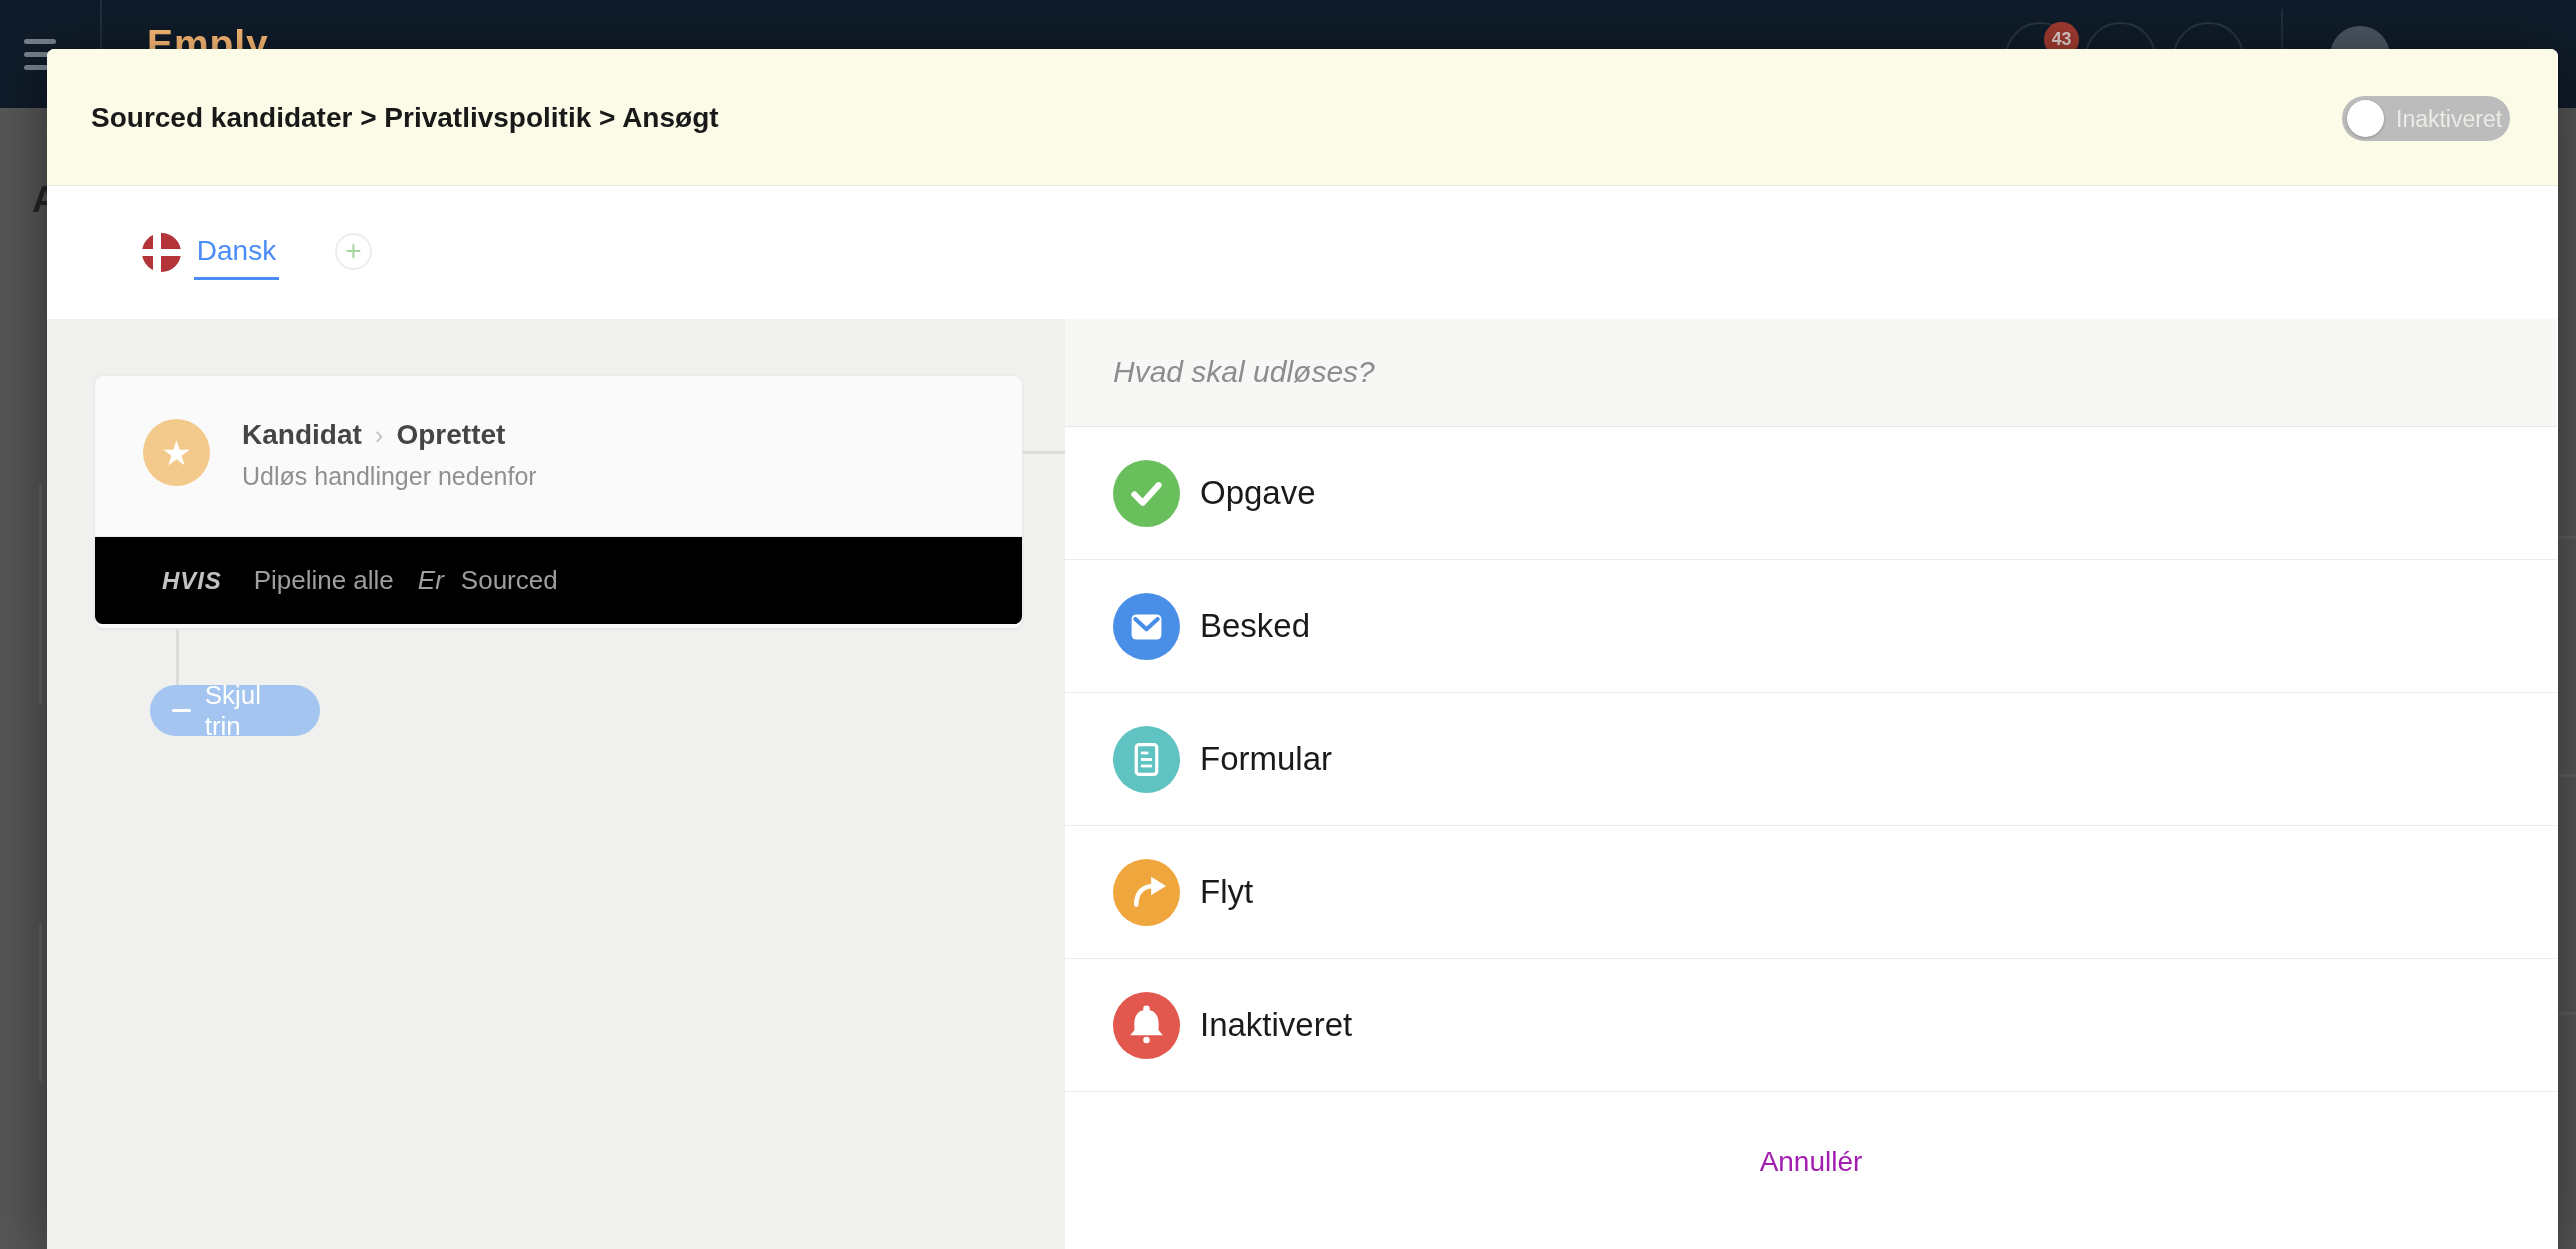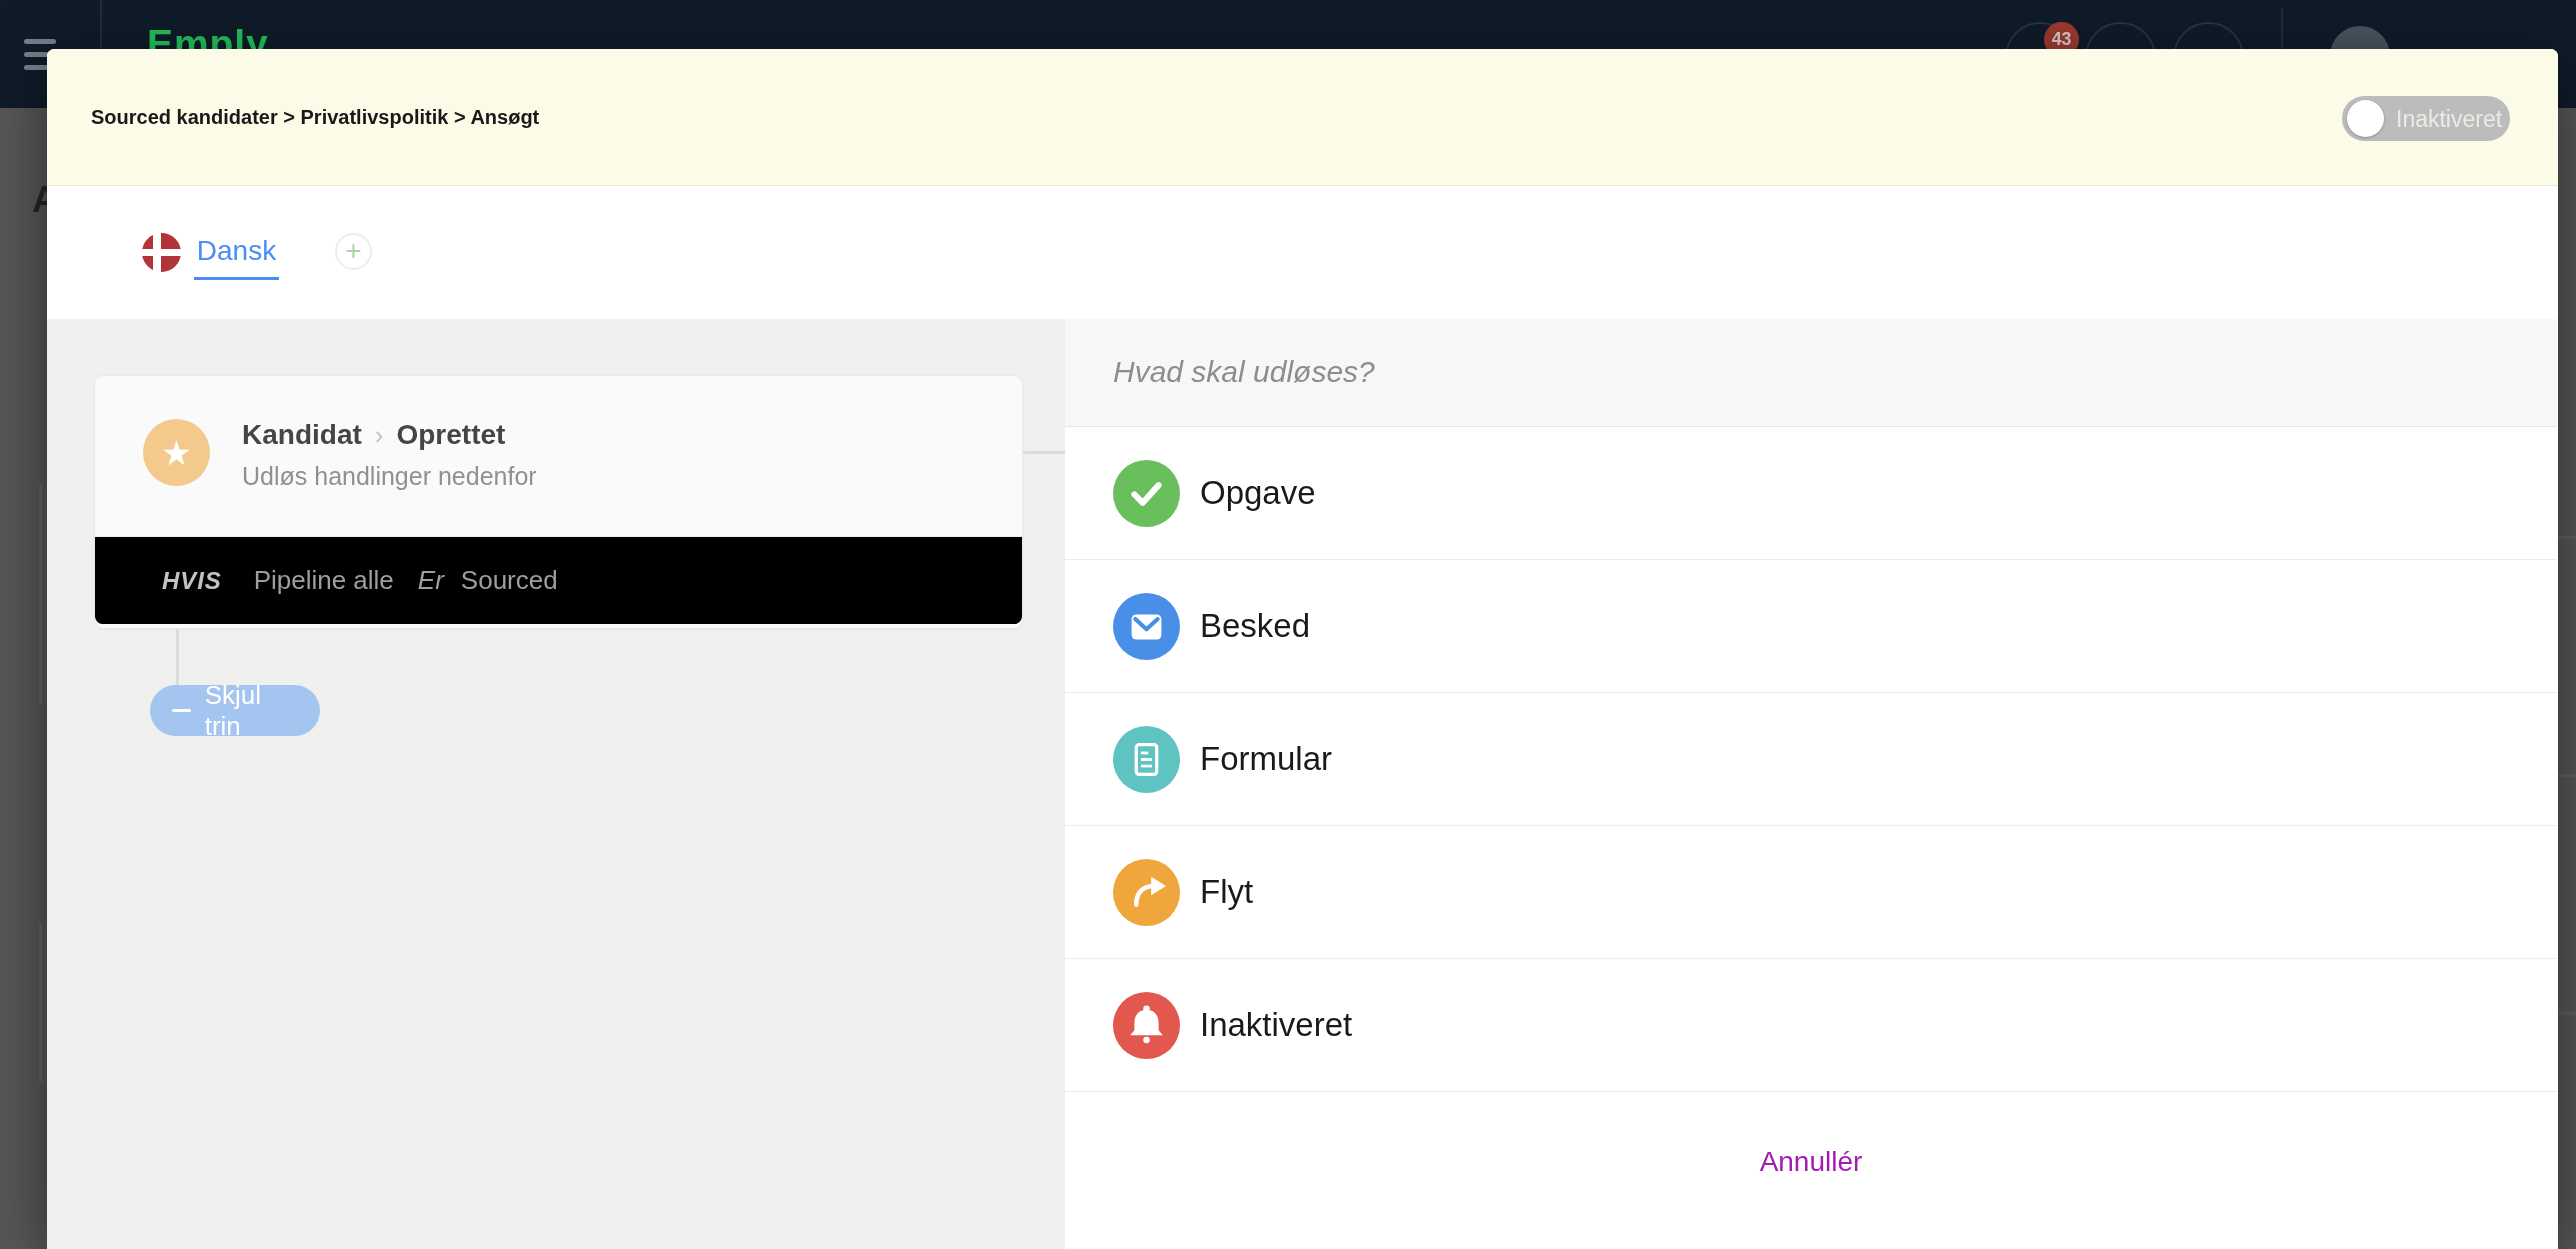--- a/index.html
+++ b/index.html
@@ -3,37 +3,37 @@
 <meta charset="utf-8">
 <style>
   html,body{margin:0;padding:0;background:#3c3c3c;}
   #screen{position:relative;width:2576px;height:1250px;overflow:hidden;
     font-family:"Liberation Sans", sans-serif;background:#585858;}
 
   
   .topbar{position:absolute;left:0;top:0;width:2576px;height:108px;background:#101c2a;}
   .tb-vline{position:absolute;top:0;width:1.9px;height:108px;background:rgba(140,155,170,.14);}
   .hamburger span{position:absolute;left:24px;width:32px;height:4.7px;border-radius:2.8px;background:#76828e;}
-  .logo{position:absolute;left:147px;top:22.4px;font-size:39px;font-weight:bold;color:#22c55e;letter-spacing:0.9px;}
+  .logo{position:absolute;left:147px;top:22.4px;font-size:39px;font-weight:bold;color:#fdba74;letter-spacing:0.9px;}
   .tb-circle{position:absolute;top:22.4px;width:71px;height:71px;border-radius:50%;border:2.8px solid rgba(130,145,160,.22);box-sizing:border-box;}
   .badge{position:absolute;left:2044px;top:22.4px;width:35px;height:35px;border-radius:50%;background:#a23b31;
     color:#ddd0cd;font-size:17.7px;font-weight:bold;text-align:center;line-height:35px;}
   .avatar{position:absolute;left:2330px;top:26px;width:60px;height:60px;border-radius:50%;background:#4b5661;}
   .dim-A{position:absolute;left:32px;top:179px;font-size:37px;font-weight:bold;color:#262626;}
   .ghost{position:absolute;left:39px;width:2.8px;background:#666563;}
   .rstrip-line{position:absolute;left:2557px;width:18.7px;height:2.8px;background:#626261;}
 
   
   .modal{position:absolute;left:47px;top:49px;width:2511px;height:1200px;background:#ffffff;
     border-radius:7.5px 7.5px 0 0;box-shadow:0 13px 65px rgba(0,0,0,.5);overflow:hidden;}
 
   .m-header{position:absolute;left:0;top:0;width:100%;height:137px;background:#fbfbe8;
     border-bottom:0.9px solid #e9e9d8;box-sizing:border-box;}
   .breadcrumb{position:absolute;left:44px;top:0;height:137px;display:flex;align-items:center;
-    font-size:20px;font-weight:bold;color:#191919;}
+    font-size:28px;font-weight:bold;color:#191919;}
   .toggle{position:absolute;right:48px;top:47px;width:168px;height:45px;border-radius:22.4px;background:#bcbcbc;cursor:pointer;}
   .toggle .knob{position:absolute;left:4.7px;top:3.7px;width:37px;height:37px;border-radius:50%;background:#ffffff;
     box-shadow:0 0.9px 2.8px rgba(0,0,0,.25);}
   .toggle .t-label{position:absolute;left:54px;top:0;height:45px;line-height:47px;font-size:23px;color:#ecebe6;}
 
   .lang-row{position:absolute;left:0;top:137px;width:100%;height:132px;background:#ffffff;margin-left:48px;}
   .flag{position:absolute;left:47px;top:47px;width:39px;height:39px;border-radius:50%;overflow:hidden;
     background:
       linear-gradient(to right, rgba(0,0,0,0) 0 11.2px, #fff 11.2px 18.7px, rgba(0,0,0,0) 18.7px),
       linear-gradient(to bottom, rgba(0,0,0,0) 0 16px, #fff 16px 23px, rgba(0,0,0,0) 23px),

